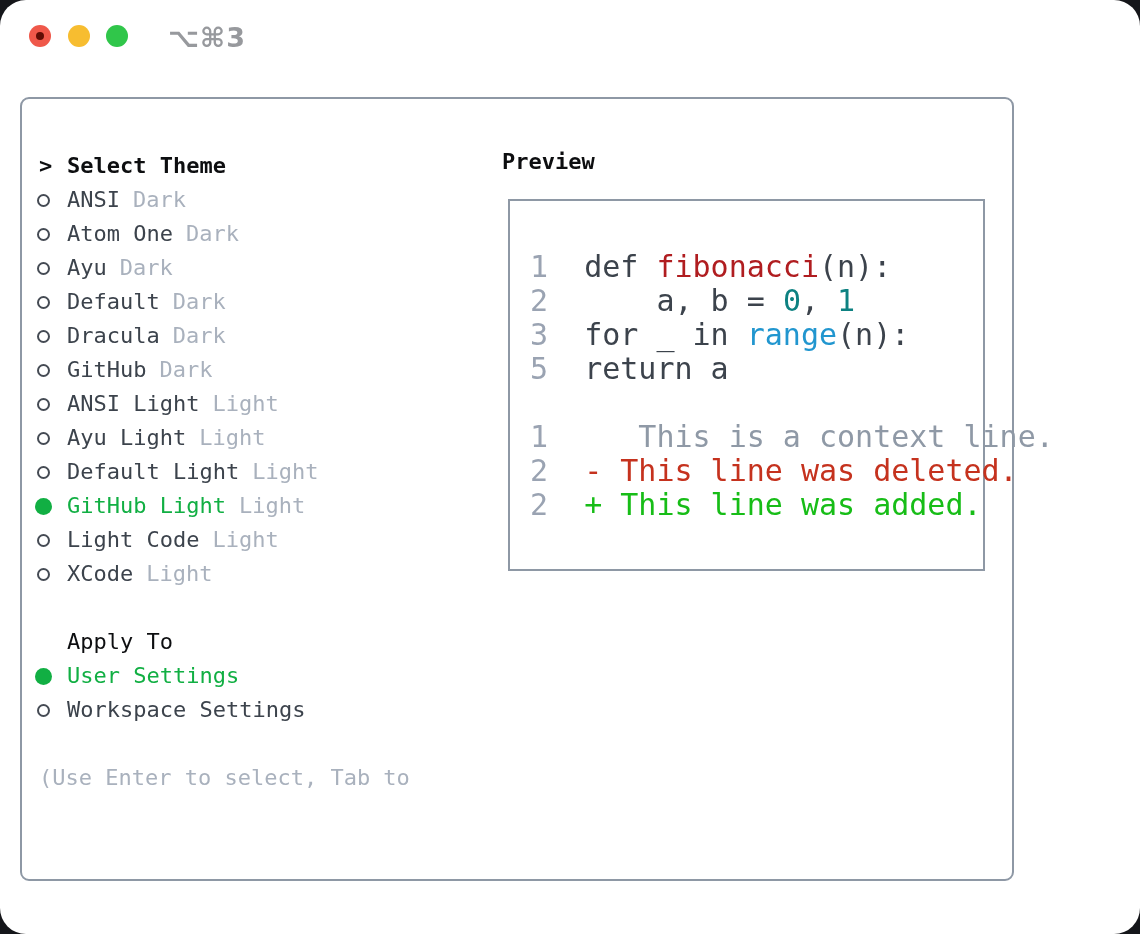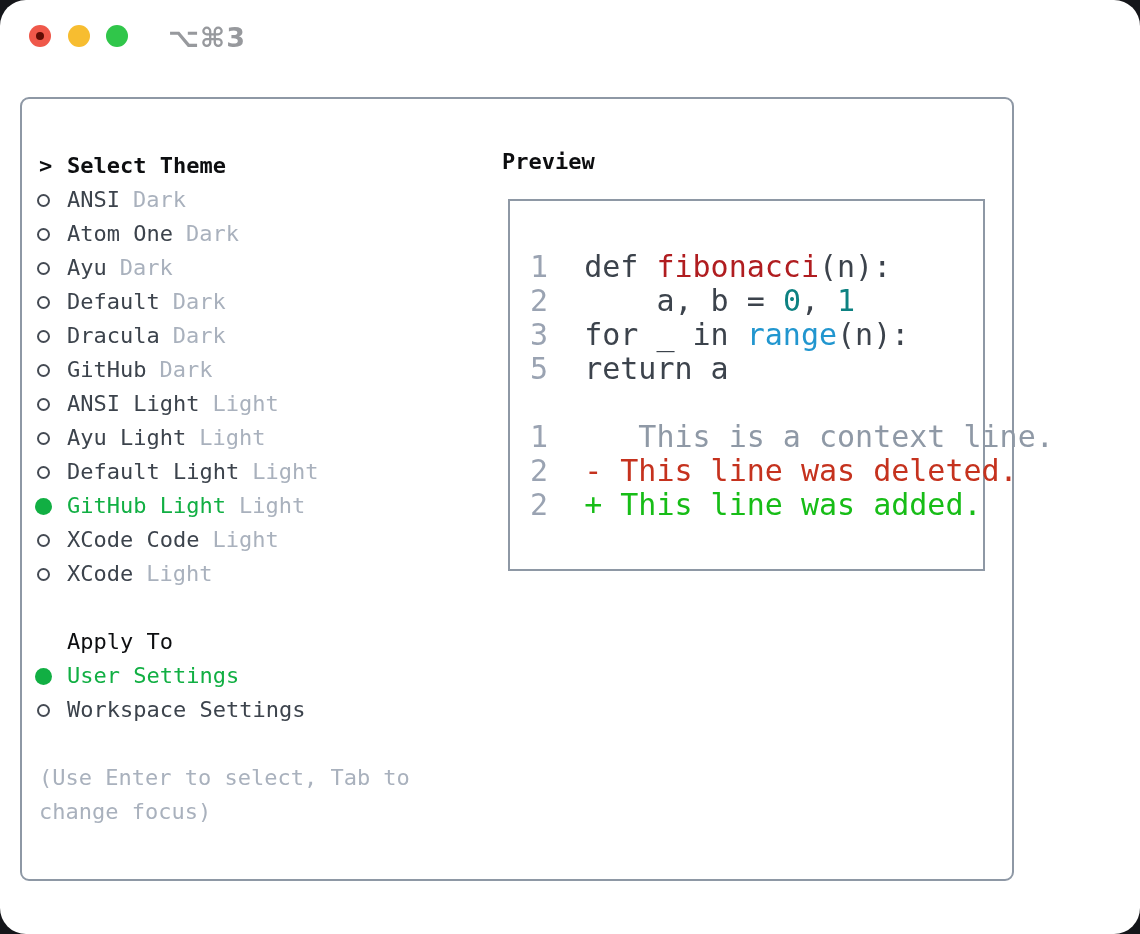--- a/index.html
+++ b/index.html
@@ -88,41 +88,40 @@
           <div class="row"><span class="marker"><span class="ring"></span></span><span class="t-name">ANSI</span><span class="t-tag">Dark</span></div>
           <div class="row"><span class="marker"><span class="ring"></span></span><span class="t-name">Atom One</span><span class="t-tag">Dark</span></div>
           <div class="row"><span class="marker"><span class="ring"></span></span><span class="t-name">Ayu</span><span class="t-tag">Dark</span></div>
           <div class="row"><span class="marker"><span class="ring"></span></span><span class="t-name">Default</span><span class="t-tag">Dark</span></div>
           <div class="row"><span class="marker"><span class="ring"></span></span><span class="t-name">Dracula</span><span class="t-tag">Dark</span></div>
           <div class="row"><span class="marker"><span class="ring"></span></span><span class="t-name">GitHub</span><span class="t-tag">Dark</span></div>
           <div class="row"><span class="marker"><span class="ring"></span></span><span class="t-name">ANSI Light</span><span class="t-tag">Light</span></div>
           <div class="row"><span class="marker"><span class="ring"></span></span><span class="t-name">Ayu Light</span><span class="t-tag">Light</span></div>
           <div class="row"><span class="marker"><span class="ring"></span></span><span class="t-name">Default Light</span><span class="t-tag">Light</span></div>
           <div class="row"><span class="marker"><span class="dot"></span></span><span class="t-name sel">GitHub Light</span><span class="t-tag">Light</span></div>
-          <div class="row"><span class="marker"><span class="ring"></span></span><span class="t-name">XCode Code</span><span class="t-tag">Light</span></div>
+          <div class="row"><span class="marker"><span class="ring"></span></span><span class="t-name">Light Code</span><span class="t-tag">Light</span></div>
           <div class="row"><span class="marker"><span class="ring"></span></span><span class="t-name">XCode</span><span class="t-tag">Light</span></div>
         </div>
 
       <div class="spacer"></div>
 
       <div class="row">
         <span class="marker"></span>
         <span class="plain-title">Apply To</span>
       </div>
 
       <div id="apply-list">
           <div class="row"><span class="marker"><span class="dot"></span></span><span class="t-name sel">User Settings</span></div>
           <div class="row"><span class="marker"><span class="ring"></span></span><span class="t-name">Workspace Settings</span></div>
         </div>
 
       <div class="spacer"></div>
 
       <div id="hint-lines">
           <div class="hint">(Use Enter to select, Tab to</div>
-          <div class="hint">change focus)</div>
         </div>
     </div>
 
     <div class="right-panel">
       <div class="preview-title">Preview</div>
       <div class="preview-box" id="preview-box">
           <div class="pline"><span class="ln">1</span><span class="txt">  def </span><span class="func">fibonacci</span><span class="txt">(n):</span></div>
           <div class="pline"><span class="ln">2</span><span class="txt">      a, b = </span><span class="num">0</span><span class="txt">, </span><span class="num">1</span></div>
           <div class="pline"><span class="ln">3</span><span class="txt">  for _ in </span><span class="blt">range</span><span class="txt">(n):</span></div>
           <div class="pline"><span class="ln">5</span><span class="txt">  return a</span></div>

